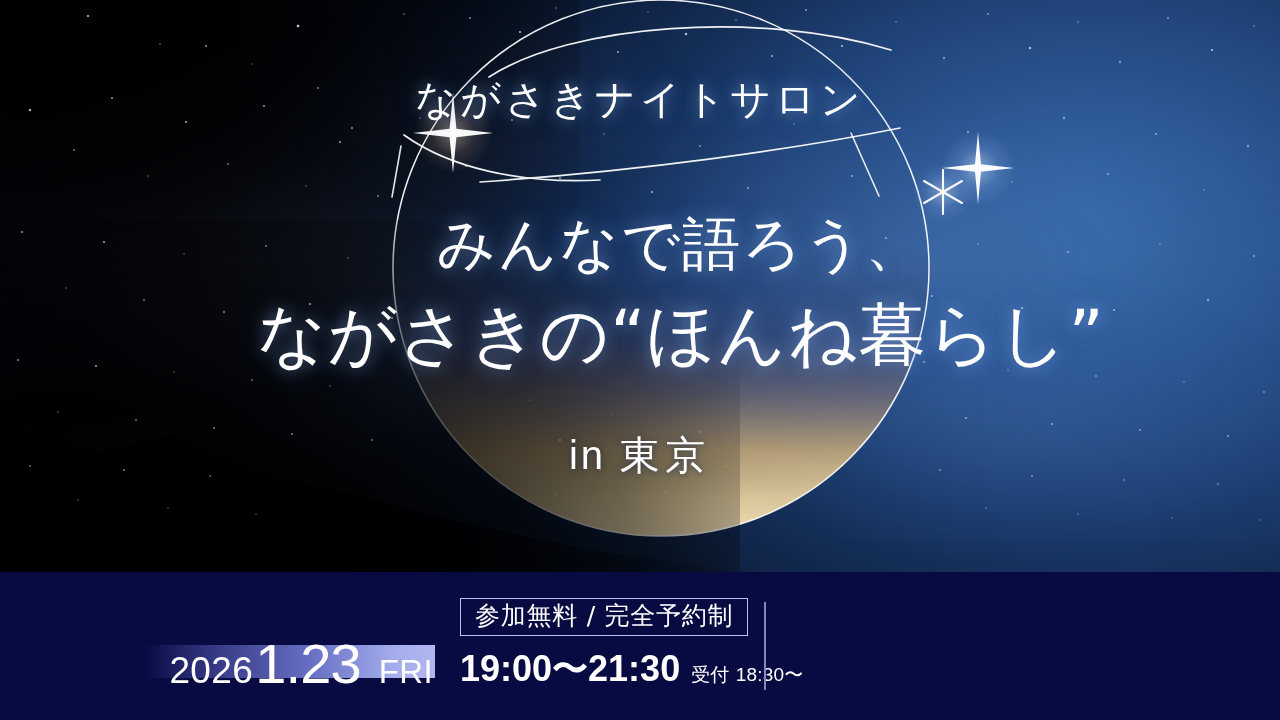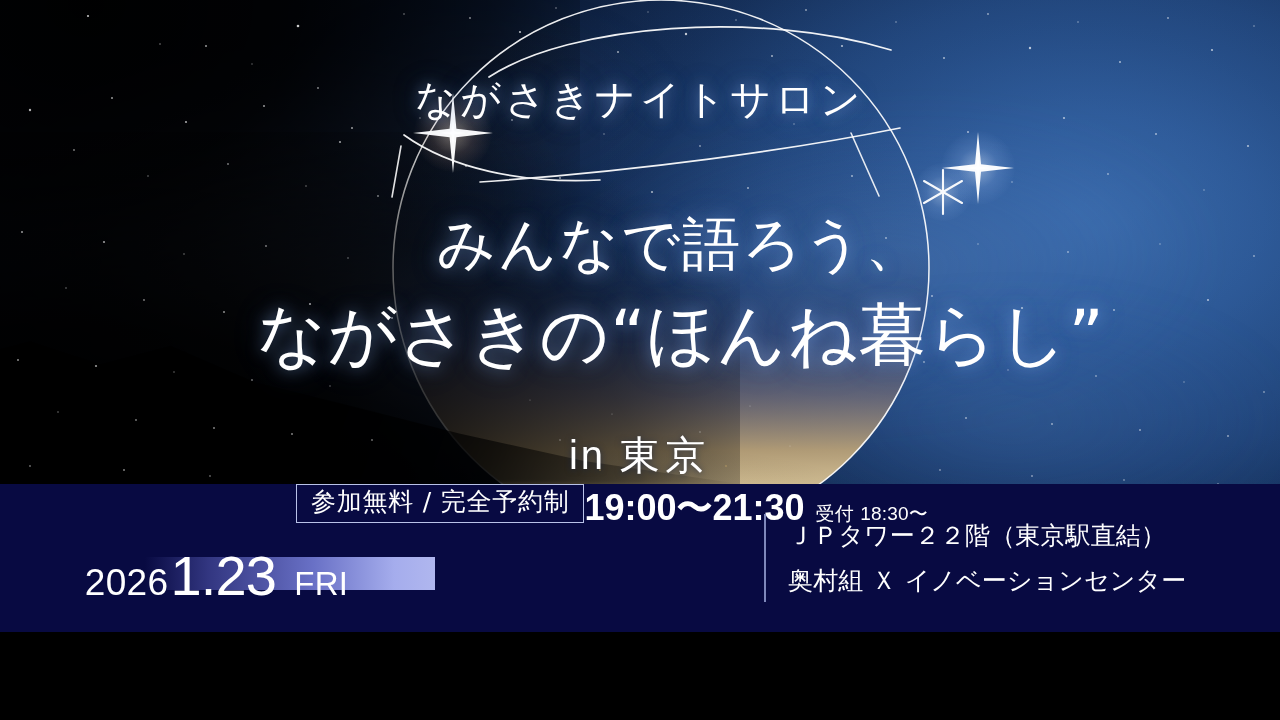--- a/index.html
+++ b/index.html
@@ -7,21 +7,21 @@
 
   html, body {
     width:1280px; height:720px;
     background:#000;
     font-family:"Liberation Sans", sans-serif;
     overflow:hidden;
   }
 
   #poster {
     position:relative;
-    width:1280px; height:632px;
+    width:1280px; height:720px;
     overflow:hidden;
     background:#02030c;
   }
 
   
   .sky-base {
     position:absolute; inset:0;
     background:
       radial-gradient(ellipse 900px 620px at 86% 36%,  #2f5c96 0%, #27508a 18%, #1d3f72 38%, #12294f 58%, #0a1831 76%, #050c1c 100%),
       linear-gradient(160deg, #000206 0%, #01040f 14%, #061228 34%, #0b2046 55%, #103258 74%, #06101f 100%);
@@ -116,39 +116,39 @@
   
   .footer {
     position:absolute; left:0; bottom:0; width:1280px; height:148px;
     background:#080a42;
     display:flex; align-items:center;
   }
 
   .f-date {
     position:relative;
     width:447px; height:148px;
-    display:flex; align-items:flex-end; justify-content:center;
+    display:flex; align-items:flex-end; justify-content:flex-end;
     padding-right:14px; padding-bottom:28px;
   }
   .date-band {
     position:absolute; left:145px; top:73px; width:290px; height:33px;
     background:linear-gradient(90deg, rgba(12,14,70,0.0) 0%, rgba(58,62,140,0.85) 22%, rgba(110,118,205,0.95) 58%, rgba(168,176,240,0.98) 86%, rgba(185,192,248,0.95) 100%);
   }
   .date-line {
     position:relative; z-index:2;
     display:flex; align-items:baseline; color:#ffffff;
     font-family:"Liberation Sans", sans-serif; font-weight:300; white-space:nowrap;
   }
   .date-year { font-size:37px; letter-spacing:0.01em; }
   .date-main { font-size:56px; letter-spacing:-0.015em; margin-left:2px; line-height:0.95; }
   .date-dow  { font-size:33px; letter-spacing:0.01em; margin-left:18px; }
 
   .f-time {
     width:317px; height:148px;
-    display:flex; flex-direction:row; justify-content:center; align-items:flex-start;
+    display:flex; flex-direction:column; justify-content:center; align-items:flex-start;
     padding-left:13px;
   }
   .badge {
     border:1.6px solid #b9c2e8; color:#ffffff;
     font-family:"DejaVu Sans", sans-serif;
     font-size:25px; font-weight:400; letter-spacing:0.03em;
     padding:3px 14px 5px 14px;
     margin-bottom:9px; white-space:nowrap; line-height:1.15;
   }
   .time-row {
@@ -415,20 +415,16 @@
       <div class="time-row">
         <span class="time-main">19:00〜21:30</span>
         <span class="time-sub">
           <span>受付 </span><span class="num">18:30〜</span>
         </span>
       </div>
     </div>
 
     <div class="f-divider"></div>
 
-    <div class="f-venue">
-      <div class="venue-line">ＪＰタワー２２階（東京駅直結）</div>
-      <div class="venue-line">奥村組 Ｘ イノベーションセンター</div>
-    </div>
 
   </div>
 
 </div>
 
 </body></html>

